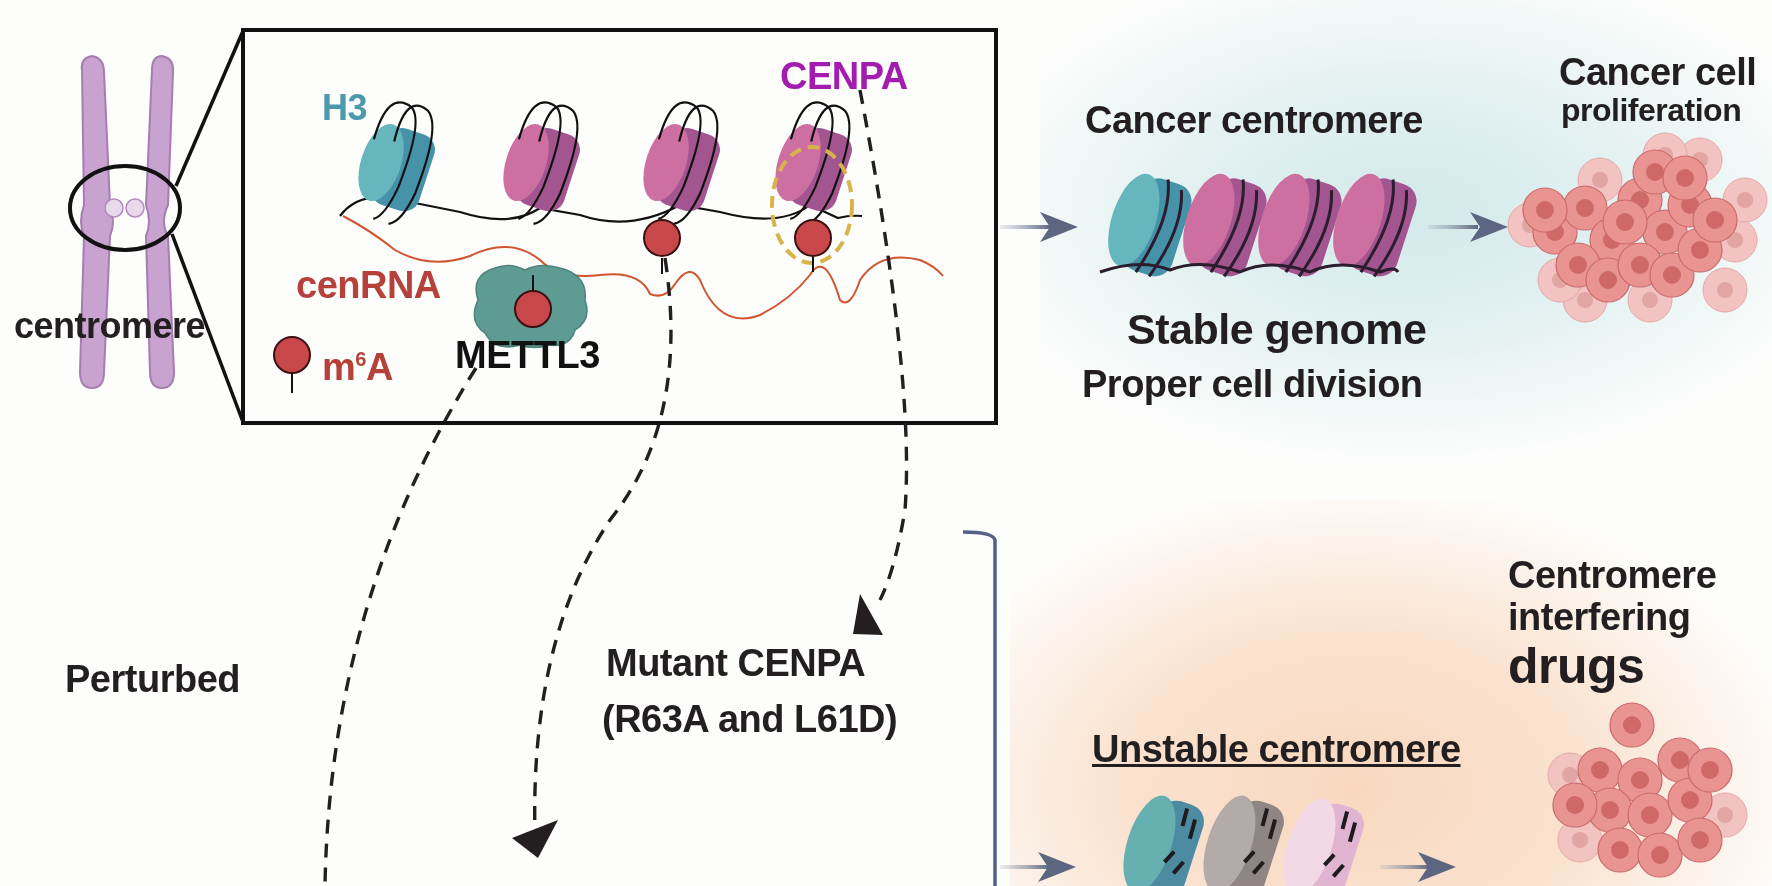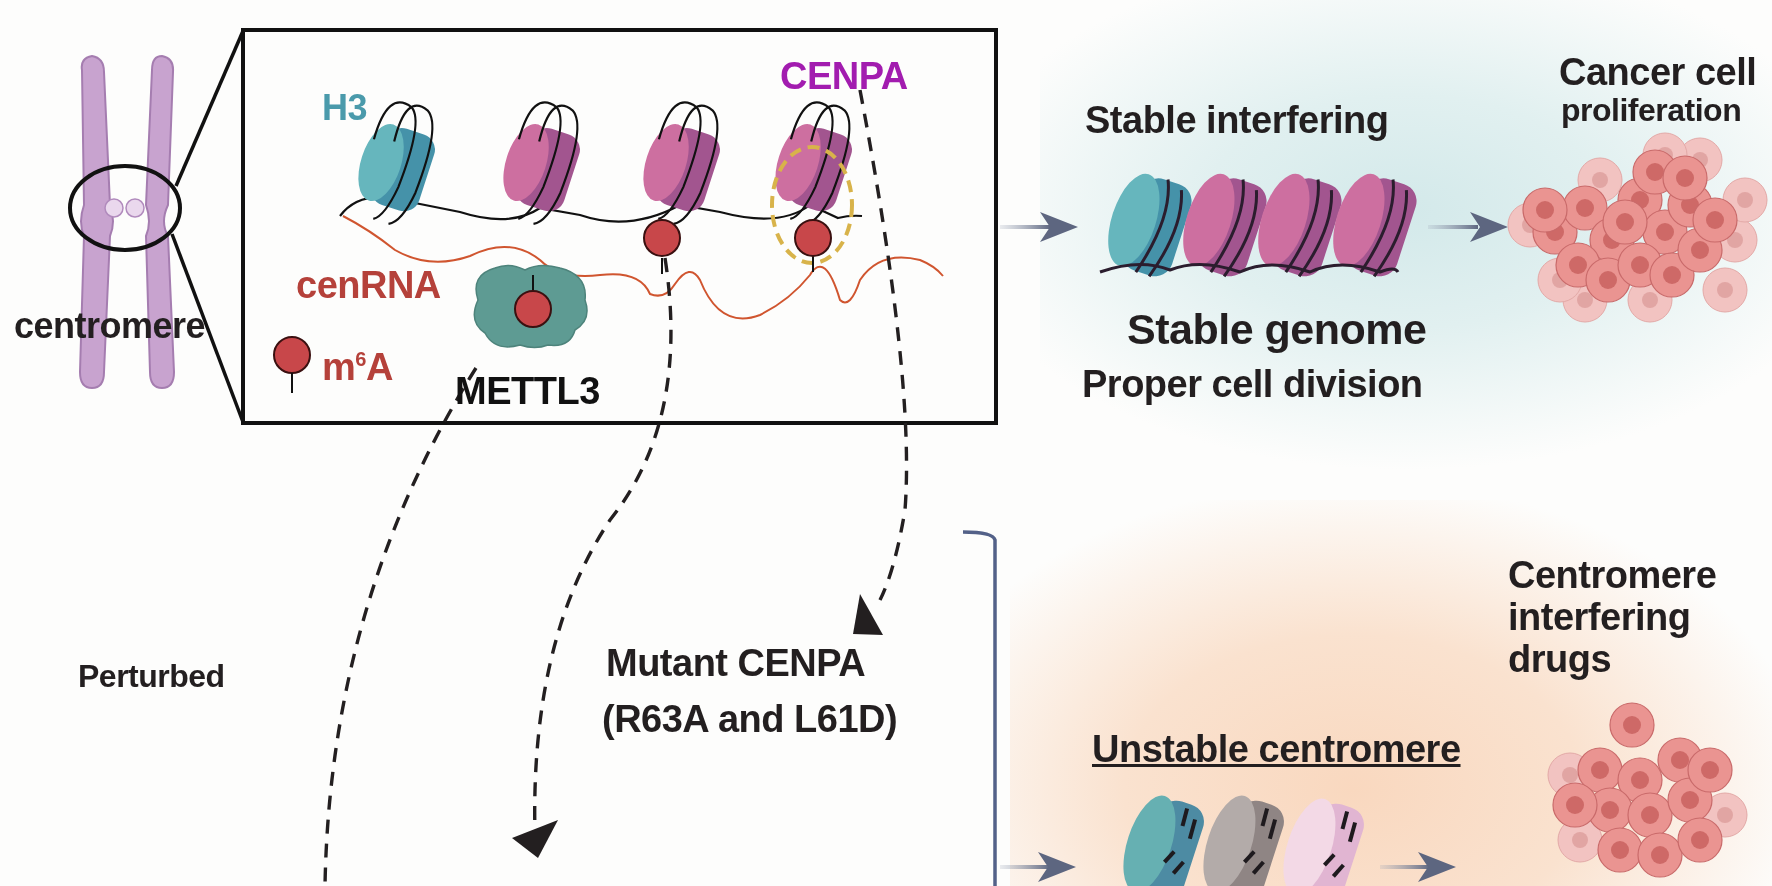--- a/index.html
+++ b/index.html
@@ -232,27 +232,27 @@
 </svg>
 
 <div class="lbl" style="left:14px;top:307px;font-size:36px;">centromere</div>
 
 <div class="lbl" style="left:322px;top:89px;font-size:36px;color:#4a9aab;">H3</div>
 <div class="lbl" style="left:780px;top:57px;font-size:38px;color:#a21caf;">CENPA</div>
 <div class="lbl" style="left:296px;top:266px;font-size:38px;color:#b5413a;">cenRNA</div>
 <div class="lbl" style="left:322px;top:348px;font-size:38px;color:#b5413a;">
   <span>m</span><sup style="font-size:20px;vertical-align:14px;">6</sup><span>A</span>
 </div>
-<div class="lbl" style="left:455px;top:336px;font-size:38px;color:#111;margin-top:36px;">METTL3</div>
-
-<div class="lbl" style="left:1085px;top:101px;font-size:38px;">Stable interfering</div>
+<div class="lbl" style="left:455px;top:336px;font-size:38px;color:#111;">METTL3</div>
+
+<div class="lbl" style="left:1085px;top:101px;font-size:38px;">Cancer centromere</div>
 <div class="lbl" style="left:1127px;top:307px;font-size:43px;">Stable genome</div>
 <div class="lbl" style="left:1082px;top:365px;font-size:38px;text-align:right;">Proper cell division</div>
 <div class="lbl" style="left:1559px;top:53px;font-size:38px;">Cancer cell</div>
 <div class="lbl" style="left:1561px;top:94px;font-size:32px;">proliferation</div>
 
-<div class="lbl" style="left:65px;top:660px;font-size:32px;margin-left:13px;">Perturbed</div>
+<div class="lbl" style="left:65px;top:660px;font-size:38px;">Perturbed</div>
 <div class="lbl" style="left:606px;top:644px;font-size:38px;">Mutant CENPA</div>
 <div class="lbl" style="left:602px;top:700px;font-size:38px;">(R63A and L61D)</div>
 <div class="lbl" style="left:1092px;top:730px;font-size:38px;text-decoration:underline;">Unstable centromere</div>
 <div class="lbl" style="left:1508px;top:556px;font-size:38px;">Centromere</div>
 <div class="lbl" style="left:1508px;top:598px;font-size:38px;">interfering</div>
-<div class="lbl" style="left:1508px;top:640px;font-size:38px;">drugs</div>
+<div class="lbl" style="left:1508px;top:640px;font-size:50px;">drugs</div>
 
 </body></html>

